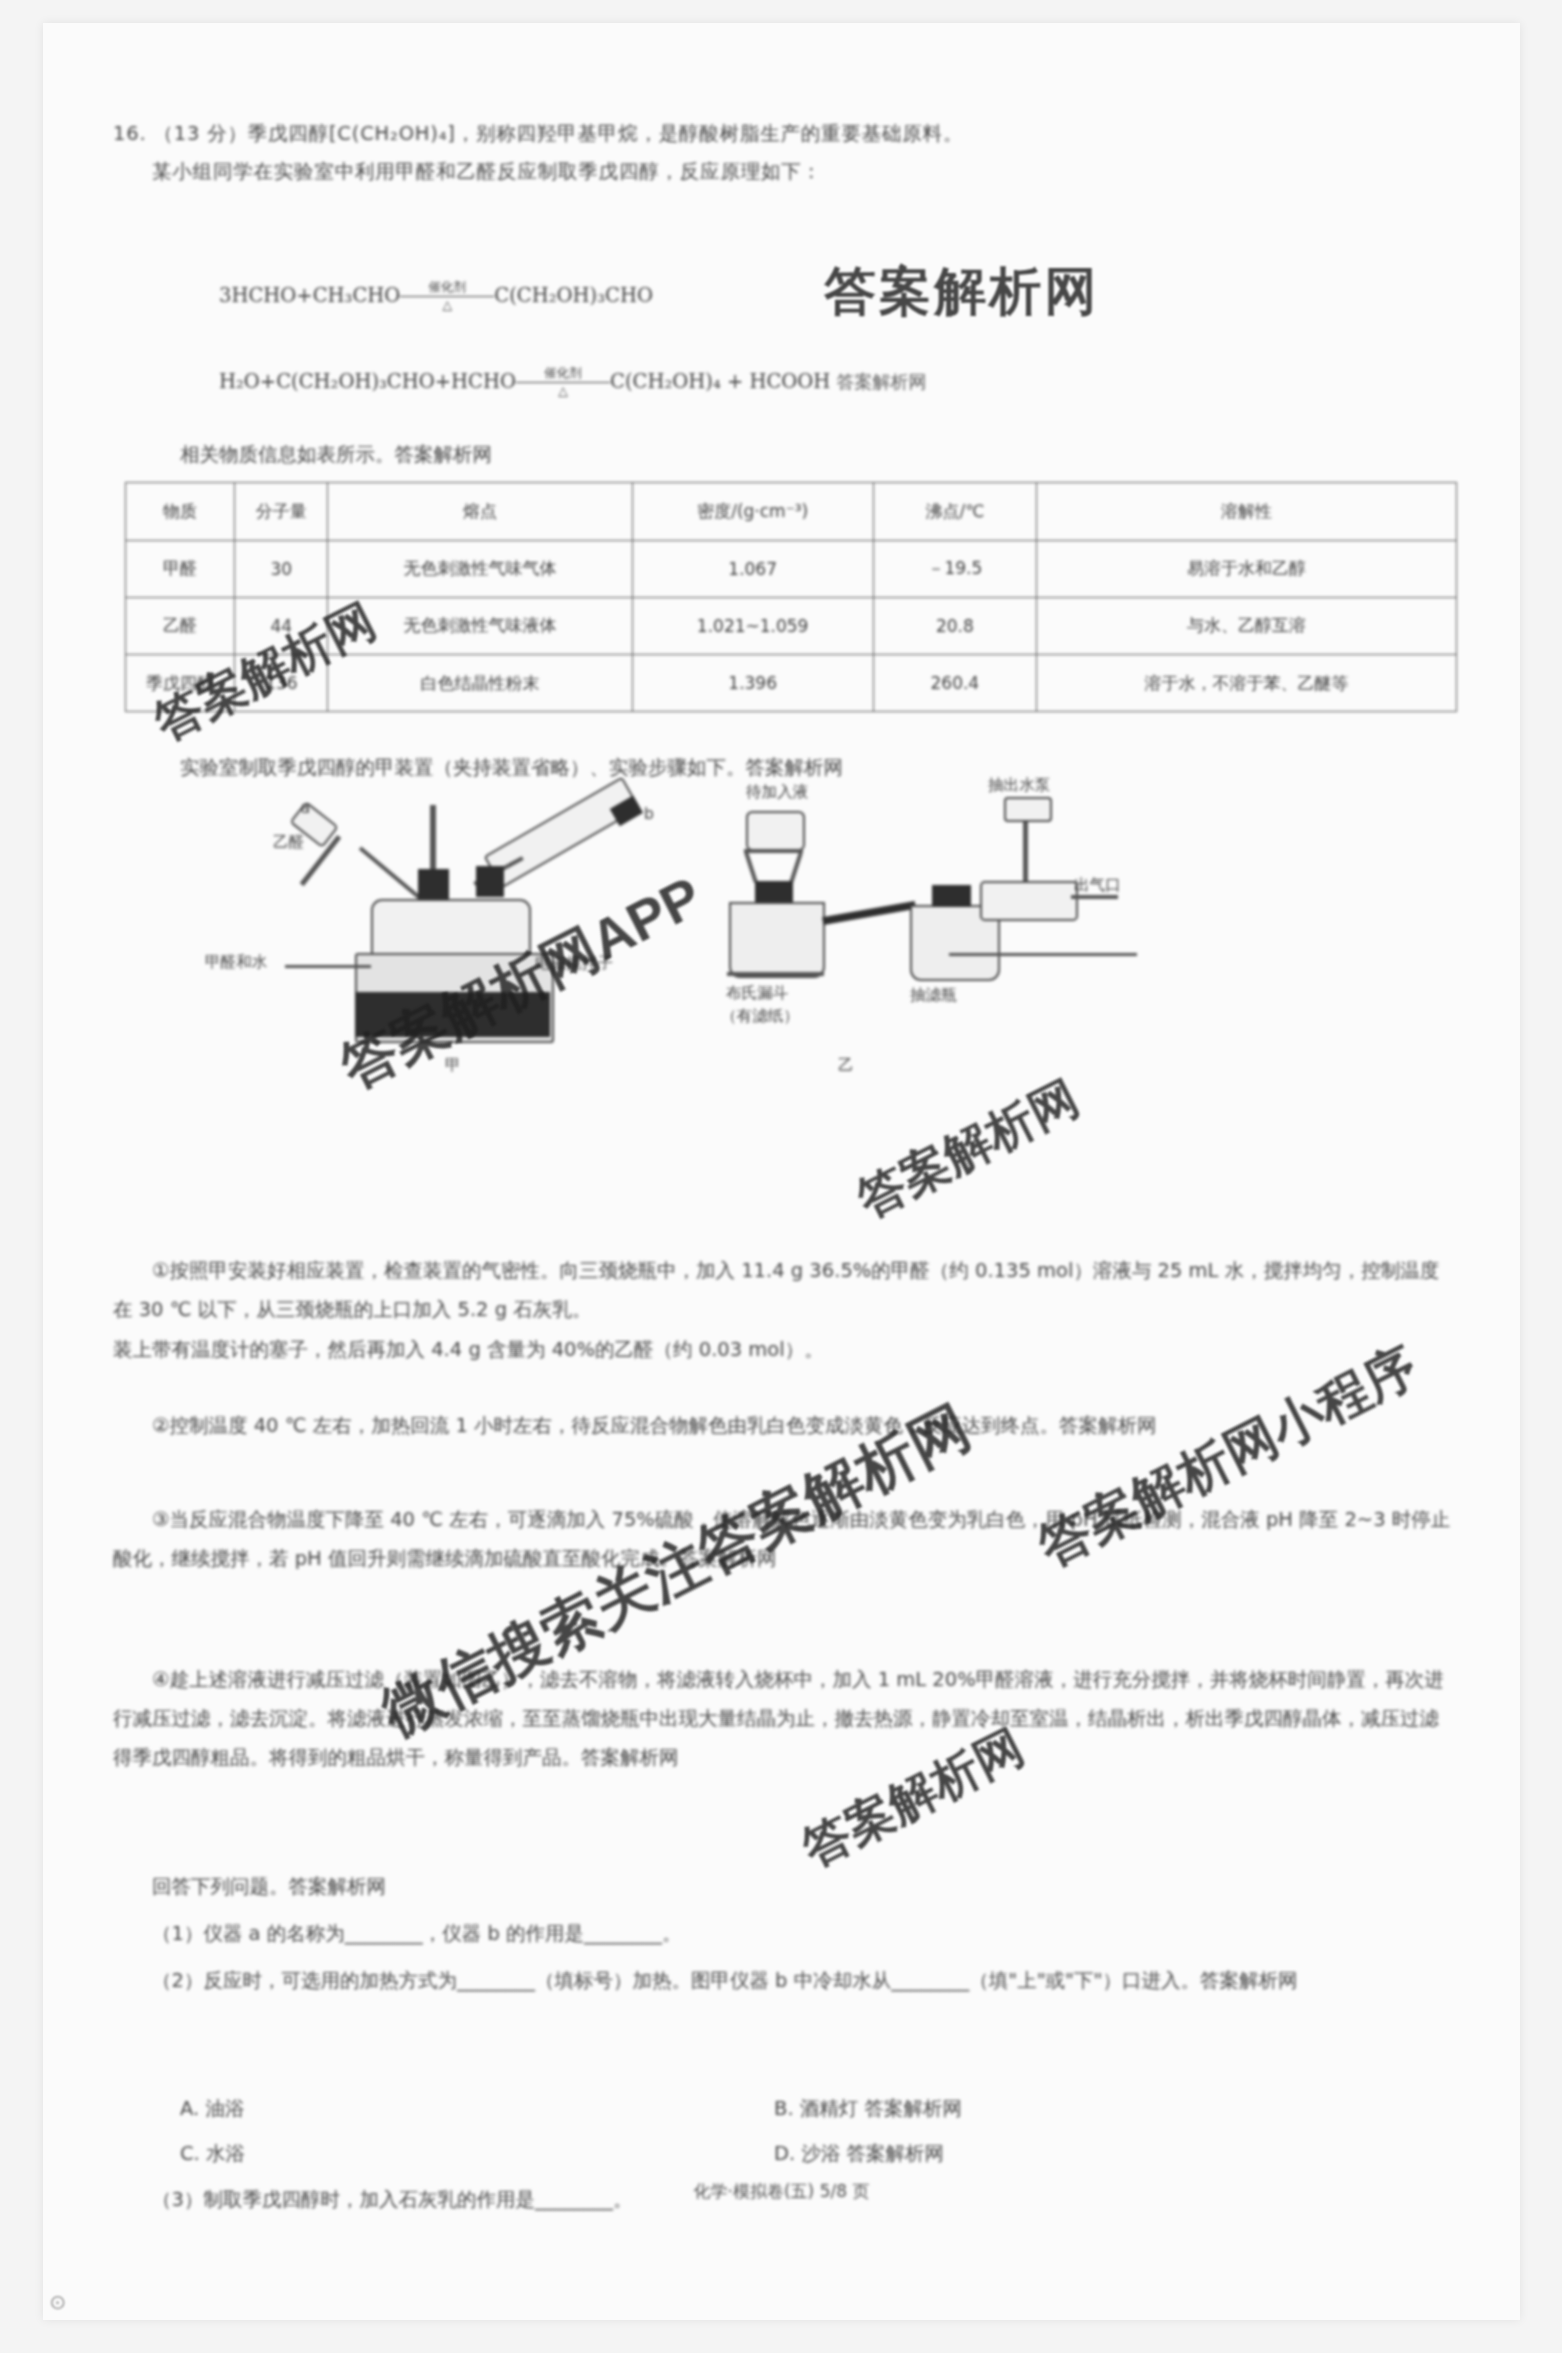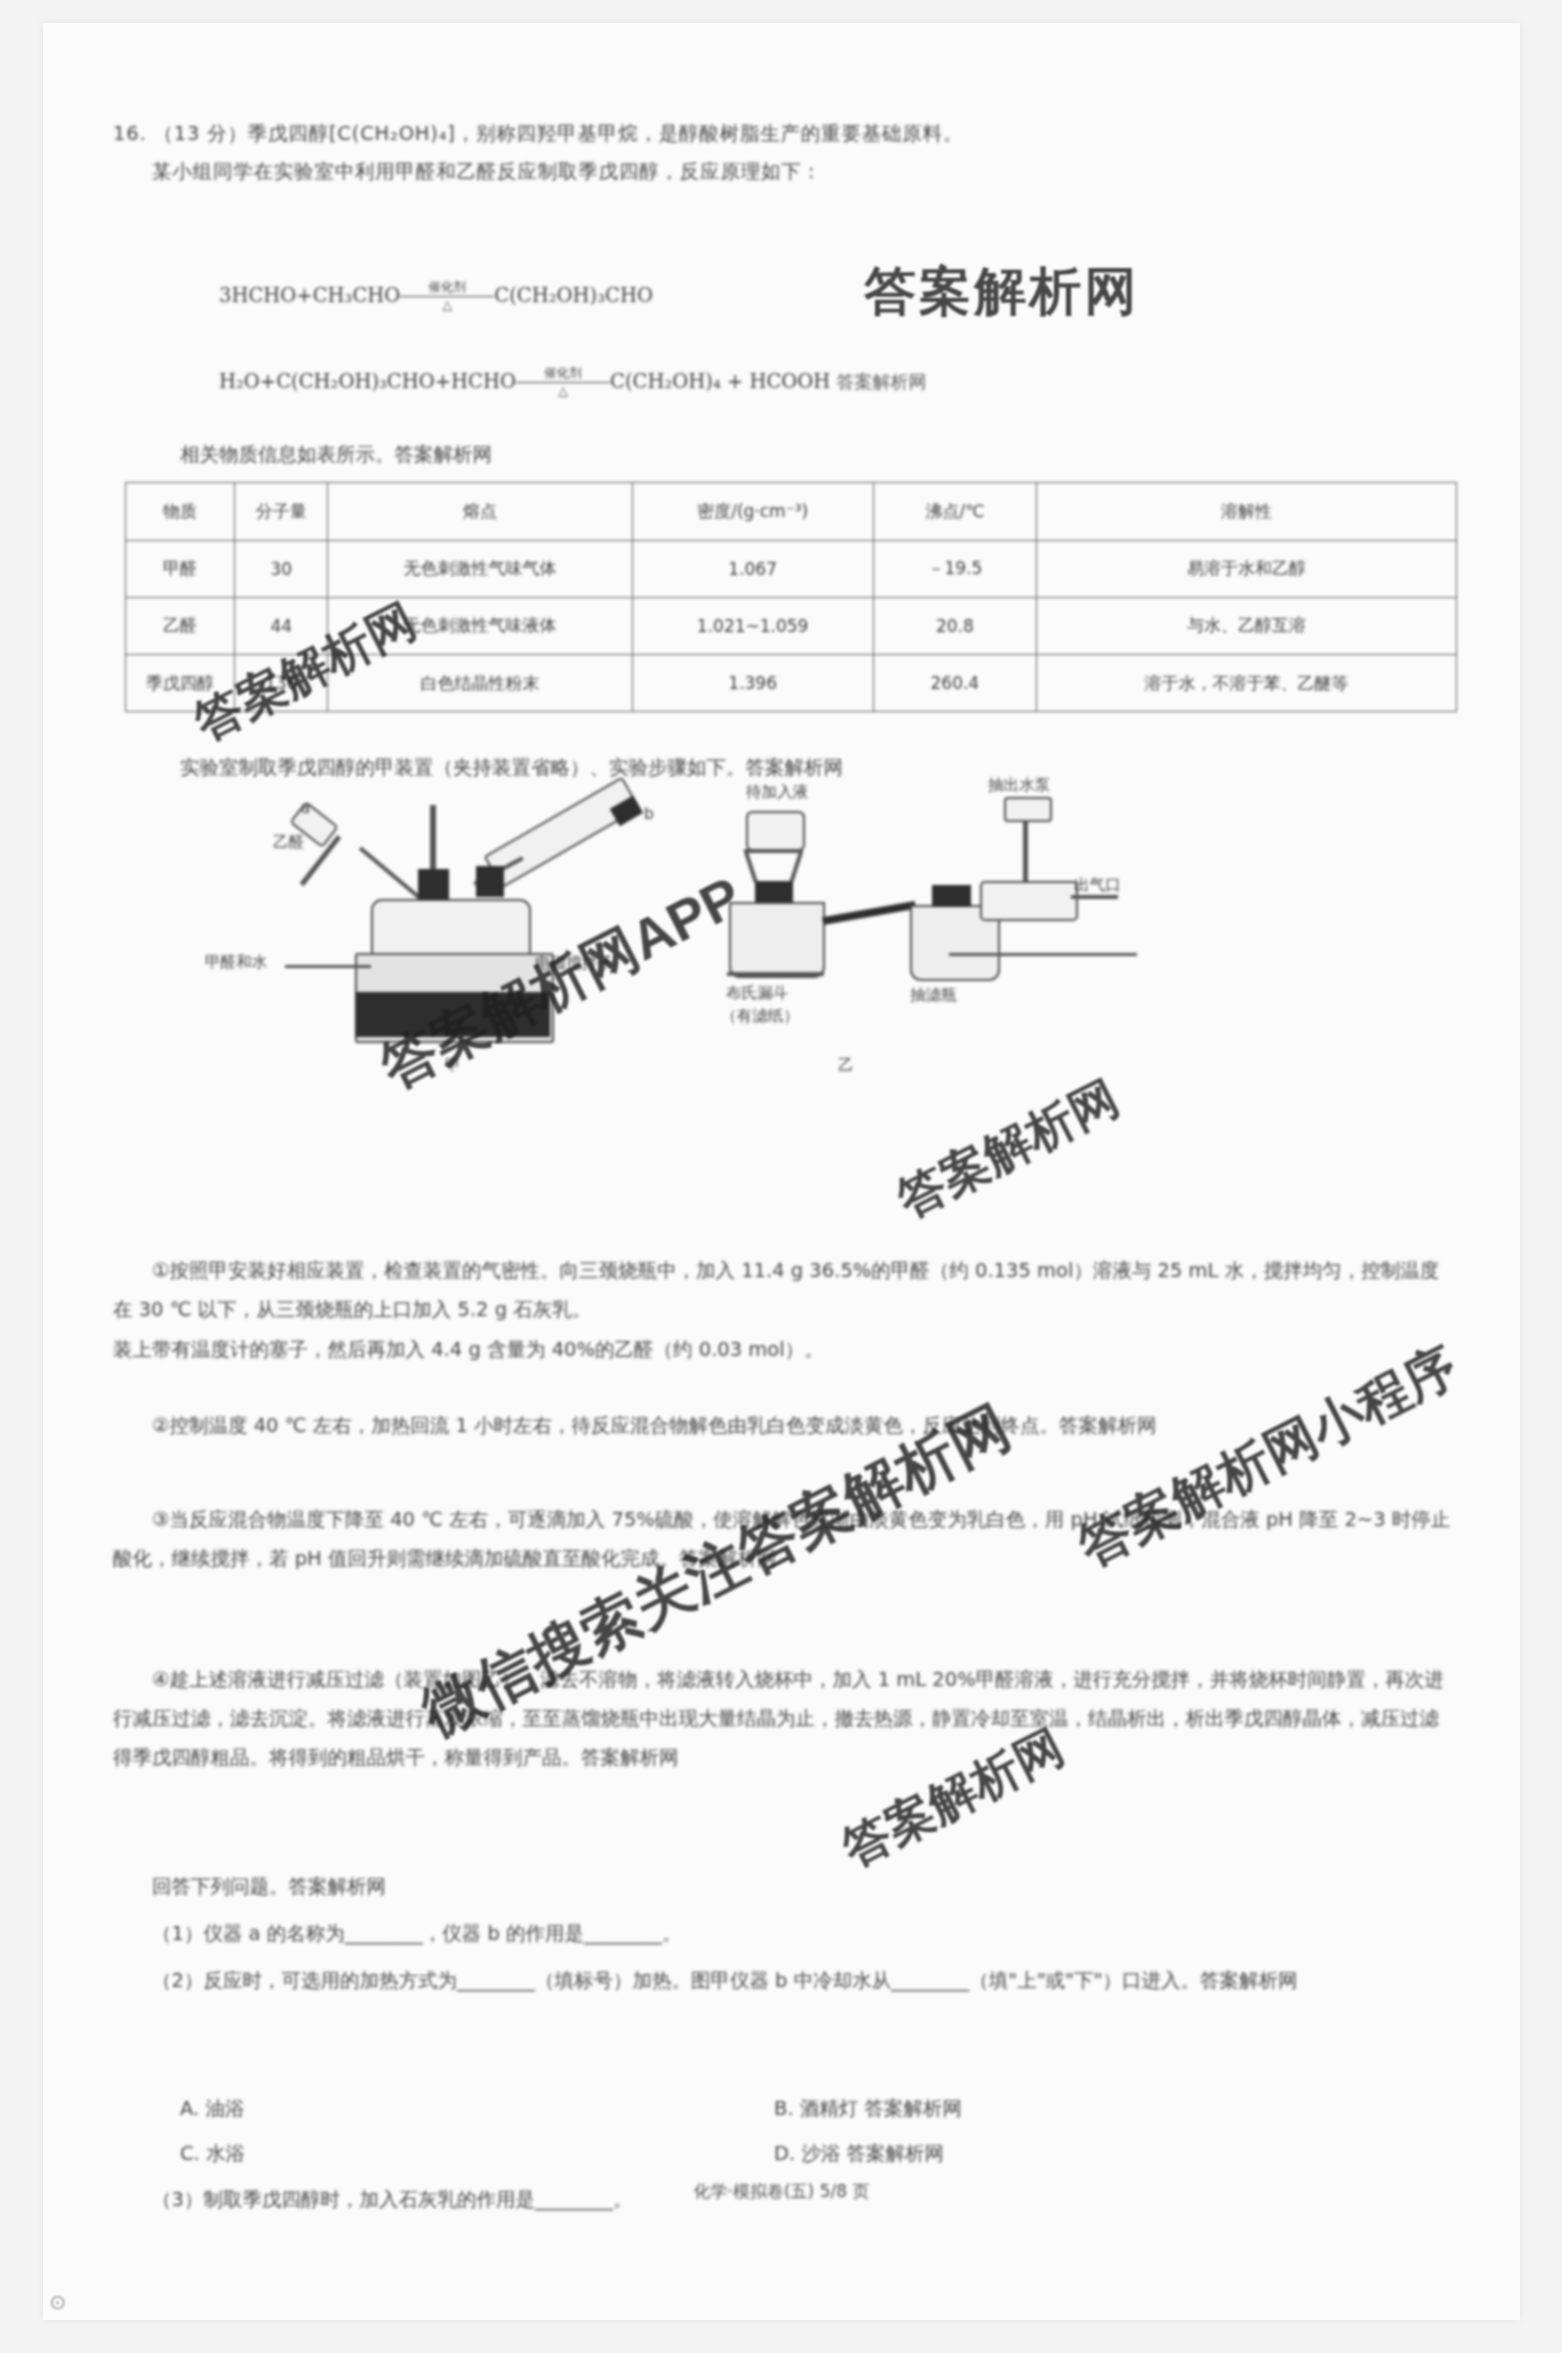--- a/index.html
+++ b/index.html
@@ -181,21 +181,20 @@
     filter: blur(0.8px);
   }
 
   
   .wm {
     position: absolute;
     color: rgba(30,30,30,0.82);
     font-family: Liberation Sans, sans-serif;
     white-space: nowrap;
     pointer-events: none;
-    margin-left: 40px;
   }
   .wm-title {
     left: 781px; top: 234px;
     font-size: 52px;
     font-weight: bold;
     letter-spacing: 3.1px;
     filter: blur(0.9px);
   }
   .wm-rot1 {
     left: 102px; top: 617px;

